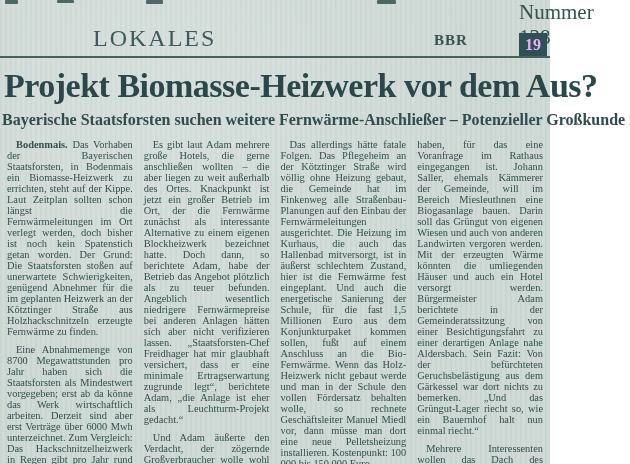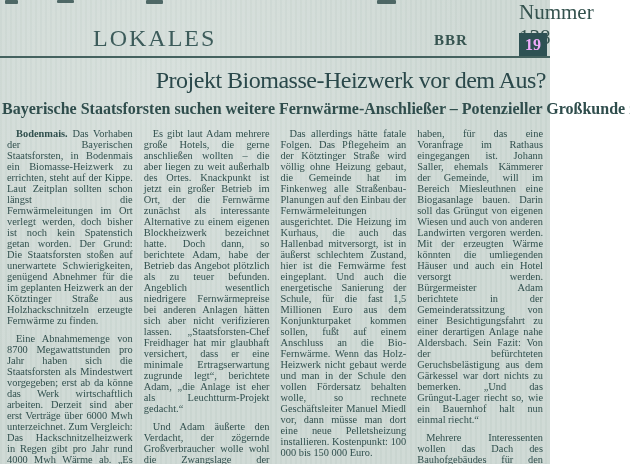--- a/index.html
+++ b/index.html
@@ -48,21 +48,21 @@
     width: 28px; height: 23px;
     background: #2e5153;
     color: #f0abfc;
     font-size: 16px; font-weight: bold;
     display: flex; align-items: center; justify-content: center;
   }
 
   .headline {
     margin: 9px 4px 0 4px;
     text-align: right;
-    font-size: 24px; font-weight: normal;
+    font-size: 34px; font-weight: bold;
     letter-spacing: -0.5px;
     white-space: nowrap;
     color: #2a484a;
   }
   .subheadline {
     margin: 6px 2px 0 2px;
     text-align: center;
     font-size: 16px; font-weight: bold;
     white-space: nowrap;
     color: #2f4d4c;

